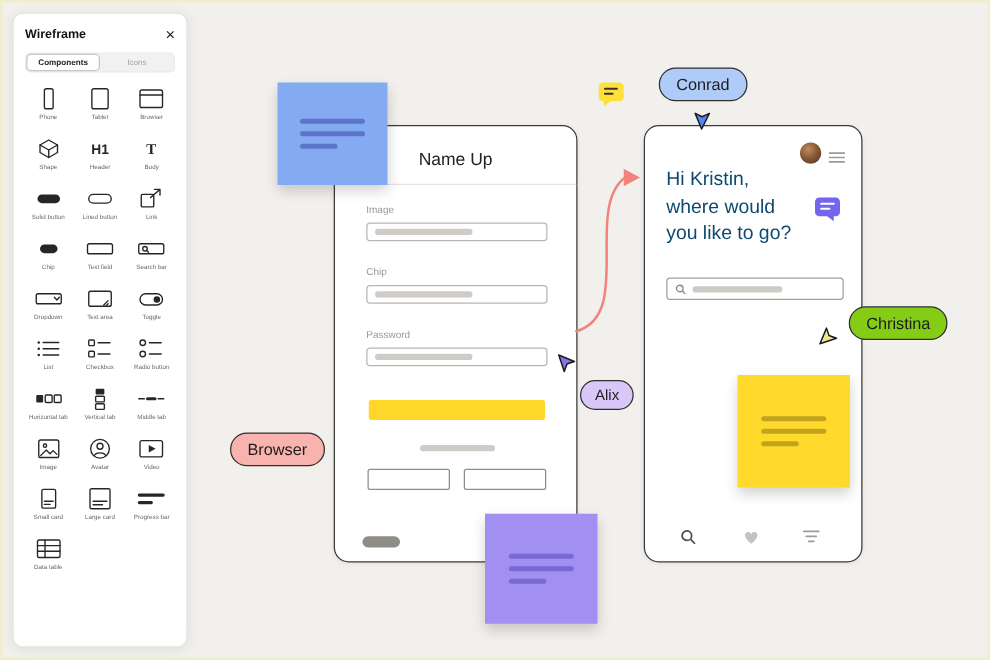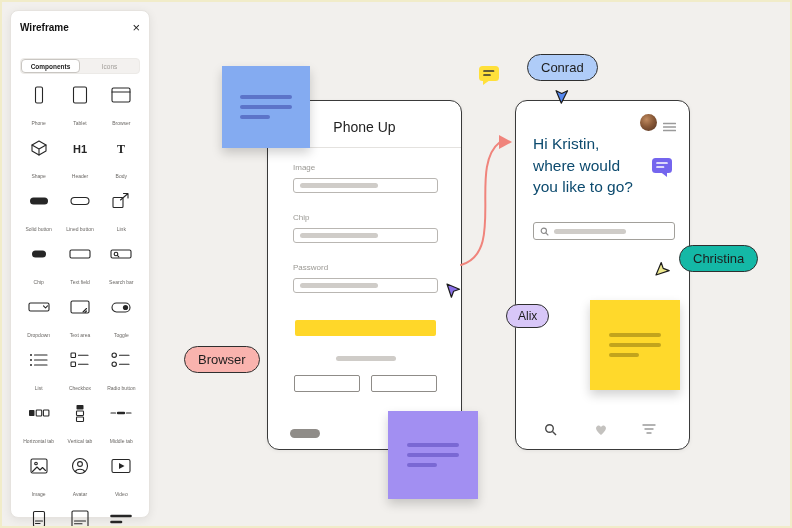--- a/index.html
+++ b/index.html
@@ -4,32 +4,32 @@
 <style>
   *{box-sizing:border-box;margin:0;padding:0}
   html,body{width:792px;height:528px}
   body{font-family:"Liberation Sans",sans-serif;background:#fff}
   .app{position:relative;width:792px;height:528px;background:#f2f0ed;border:2px solid #f1ecc9;overflow:hidden}
 
   
   .panel{position:absolute;left:8px;top:8px;width:140px;height:508px;background:#fff;
          border:1px solid #e6e3df;border-radius:8px;box-shadow:0 2px 10px rgba(0,0,0,.08);
          padding:10px 9px;z-index:8}
-  .panel-header{display:flex;justify-content:space-between;align-items:center;margin-bottom:24px}
+  .panel-header{display:flex;justify-content:space-between;align-items:center;margin-bottom:8px}
   .panel-title{font-size:10px;font-weight:bold;color:#121212}
   .close{font-size:13px;color:#222;cursor:pointer;line-height:1}
   .search{width:100%;height:17px;border:1px solid #d7d4d0;border-radius:3px;font-size:7px;
           padding:0 6px;color:#333;background:#fff;font-family:inherit}
   .search::placeholder{color:#b5b2ae}
   .tabs{display:flex;margin-top:8px;background:#f3f1ef;border-radius:4px;border:1px solid #eceae7}
   .tab{flex:1;height:14px;font-size:6.5px;border:1px solid transparent;background:transparent;
        color:#a09d99;border-radius:4px;font-family:inherit;cursor:pointer;padding:0}
   .tab.active{background:#fff;border-color:#c9c6c2;color:#222;font-weight:bold}
   .grid{display:grid;grid-template-columns:repeat(3,1fr);row-gap:13px;column-gap:4px;margin-top:12px}
-  .cell{display:flex;flex-direction:column;align-items:center;gap:16px;cursor:pointer}
+  .cell{display:flex;flex-direction:column;align-items:center;gap:3px;cursor:pointer}
   .cicon{height:18px;display:flex;align-items:center;justify-content:center}
   .clabel{font-size:5px;color:#6b6865;text-align:center;white-space:nowrap}
 
   
   .canvas{position:absolute;inset:0}
   .frame{position:absolute;background:#fff;border:1.5px solid #3a3a3a;border-radius:12px;
          box-shadow:0 1px 4px rgba(0,0,0,.06);z-index:2}
   .frame.signup{left:265px;top:98px;width:195px;height:350px}
   .frame.chat{left:513px;top:98px;width:175px;height:350px}
 
@@ -367,21 +367,21 @@
   </aside>
 
   <main class="canvas">
 
     <svg class="connector" width="792" height="528">
       <path d="M459 263 C 505 250, 465 165, 498 140" fill="none" stroke="#F0847C" stroke-width="2" stroke-linecap="round"></path>
       <polygon points="497,133 510,140 497,147" fill="#F0847C"></polygon>
     </svg>
 
     <section class="frame signup">
-      <div class="signup-title">Phone Up</div>
+      <div class="signup-title">Name Up</div>
       <div class="signup-divider"></div>
 
       <span class="field-label" style="top:62px">Image</span>
       <div class="wf-input" style="top:77px">
         <span class="ph-bar"></span>
       </div>
 
       <span class="field-label" style="top:112px">Chip</span>
       <div class="wf-input" style="top:127px">
         <span class="ph-bar"></span>
@@ -473,23 +473,23 @@
     <span class="bubble purple-comment">
       <svg width="22" height="21" viewBox="0 0 22 21">
         <rect x="1" y="1" width="20" height="15" rx="3.5" fill="#7465EE"></rect>
         <path d="M16 15 L16 20 L10.5 15.8 Z" fill="#7465EE"></path>
         <line x1="6" y1="6" x2="16" y2="6" stroke="#fff" stroke-width="1.7" stroke-linecap="round"></line>
         <line x1="6" y1="10" x2="12.5" y2="10" stroke="#fff" stroke-width="1.7" stroke-linecap="round"></line>
       </svg>
     </span>
 
     <div class="pill carmen" style="background: rgb(249, 179, 174);">Browser</div>
-    <div class="pill alix" style="background: rgb(216, 199, 248); margin-left: 42px;">Alix</div>
+    <div class="pill alix" style="background: rgb(216, 199, 248);">Alix</div>
     <div class="pill conrad" style="background: rgb(175, 204, 248);">Conrad</div>
-    <div class="pill christina" style="background: #14b8a6;">Christina</div>
+    <div class="pill christina" style="background: #84cc16;">Christina</div>
 
     <span class="cursor alix">
       <svg width="16" height="16" viewBox="0 0 16 16">
           <path class="cursor-fill" d="M2 1 L14.5 6.2 L8.6 8.2 L6.4 14.2 Z" fill="#8A70E8" stroke="#1c1c1c" stroke-width="1.2" stroke-linejoin="round"></path>
         </svg>
     </span>
     <span class="cursor conrad">
       <svg width="16" height="16" viewBox="0 0 16 16">
           <path class="cursor-fill" d="M2 1 L14.5 6.2 L8.6 8.2 L6.4 14.2 Z" fill="#5588F0" stroke="#1c1c1c" stroke-width="1.2" stroke-linejoin="round"></path>
         </svg>

